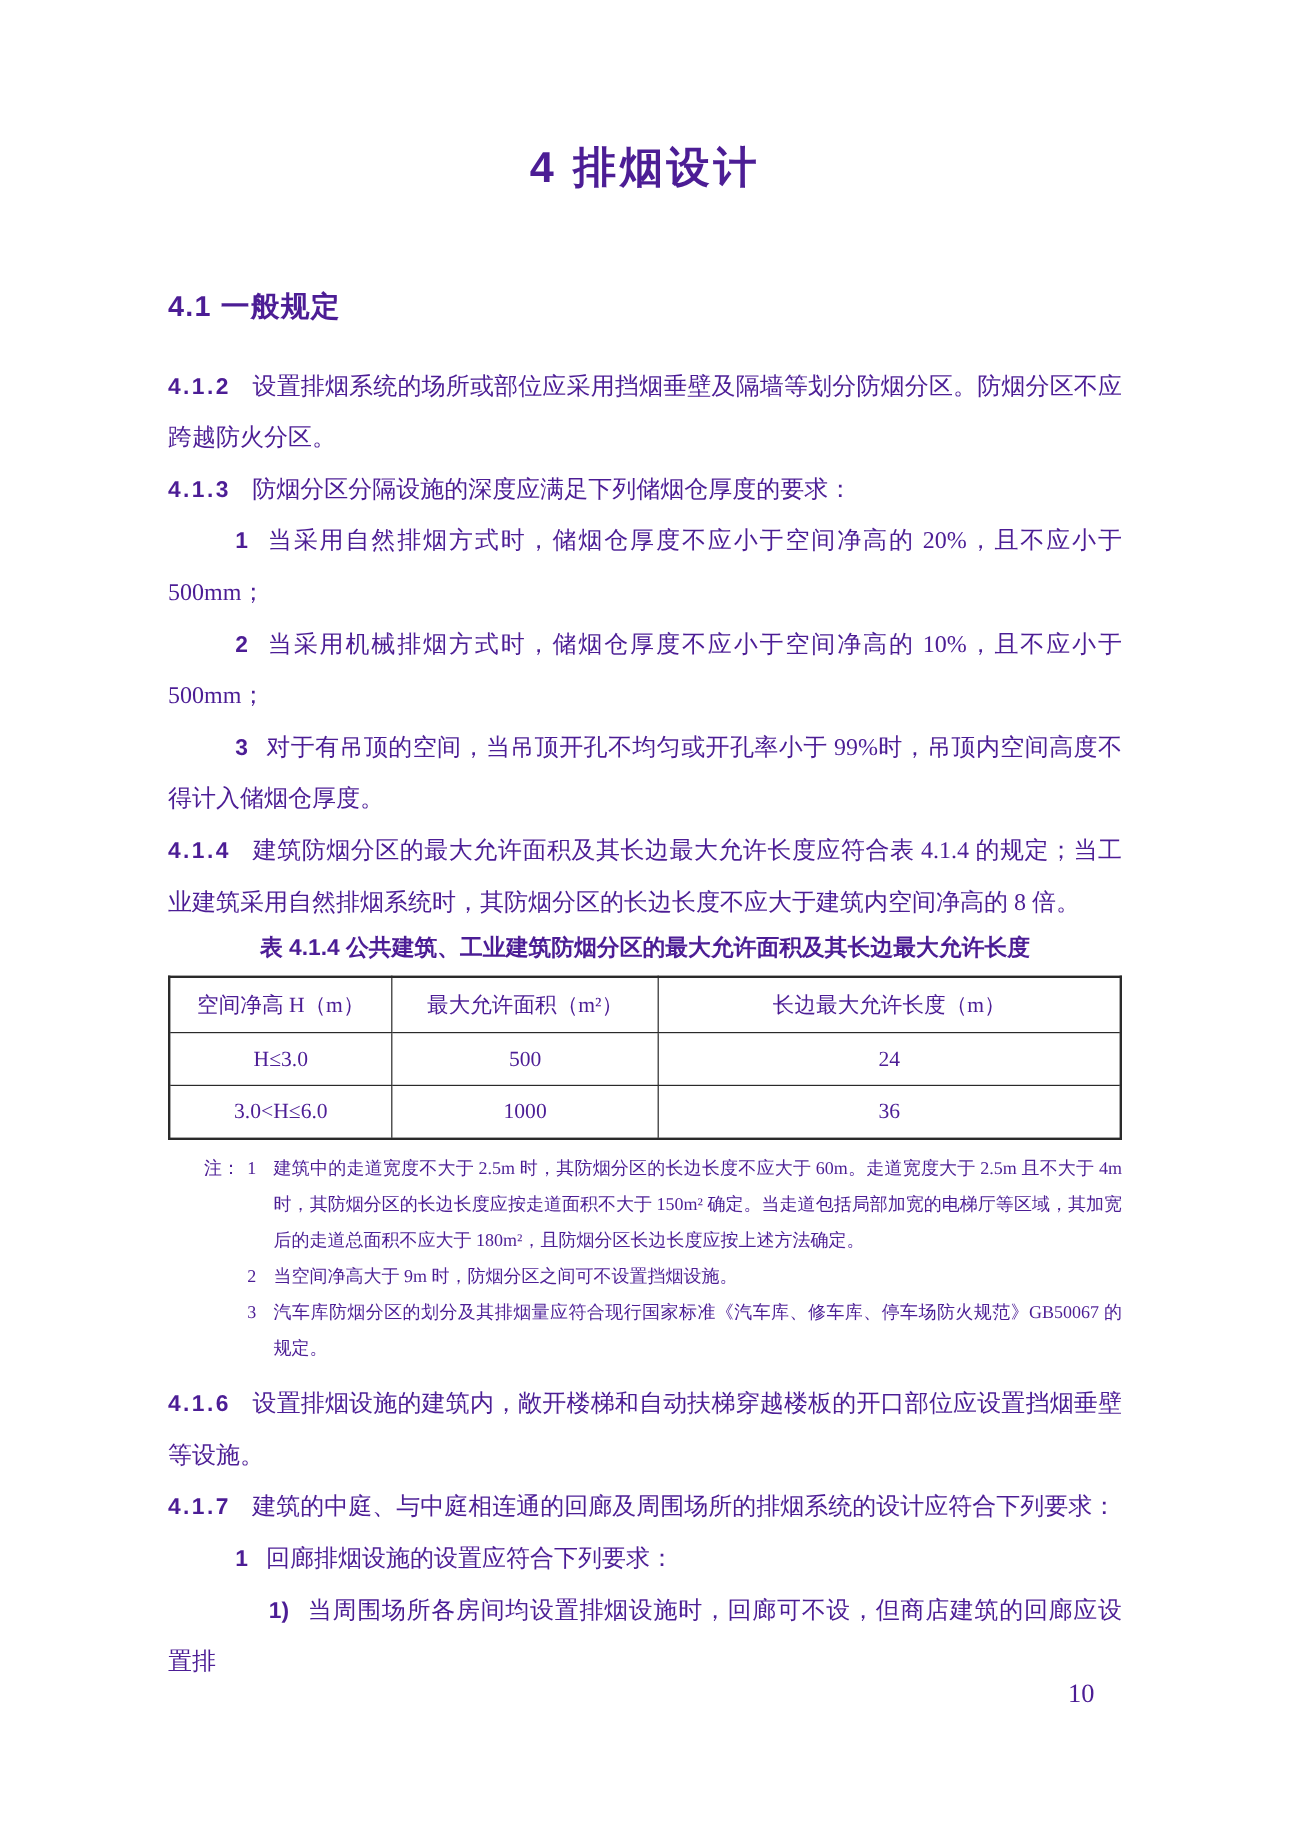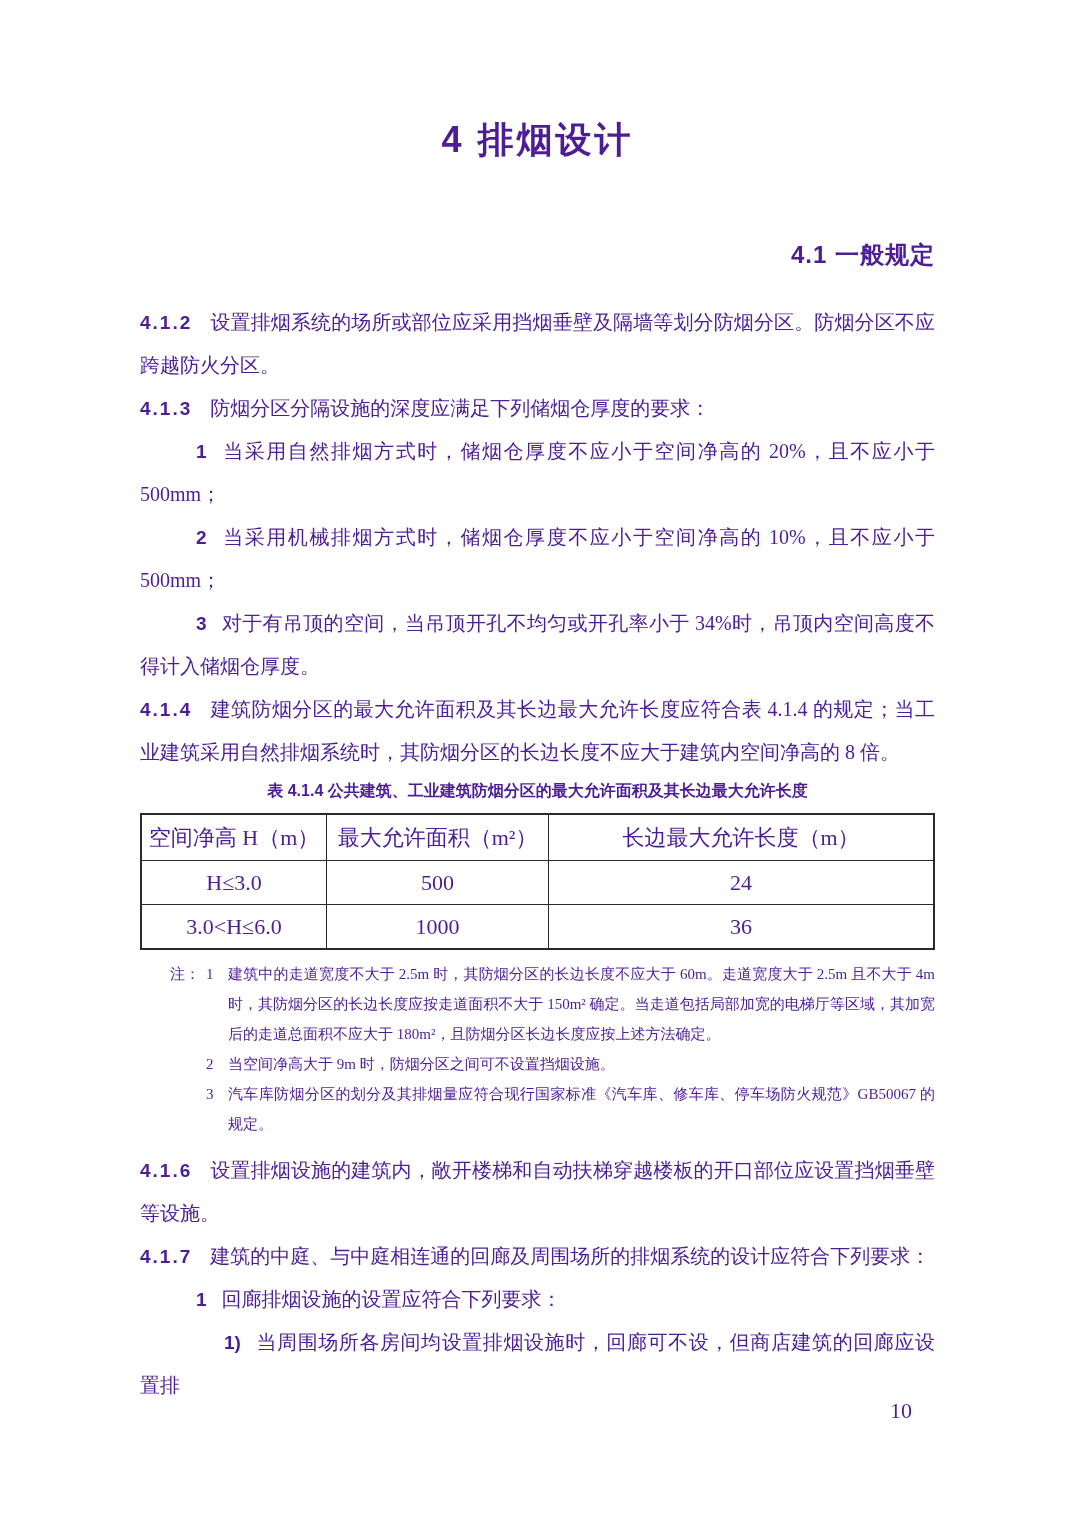--- a/index.html
+++ b/index.html
@@ -17,52 +17,52 @@
   .chapter-title {
     margin: 0 0 74px 0;
     text-align: center;
     font-size: 36px;
     font-weight: bold;
     letter-spacing: 3px;
     font-family: "Liberation Sans", "DejaVu Sans", sans-serif;
   }
   .section-title {
     margin: 0 0 30px 0;
-    text-align: right;
+    text-align: left;
     font-size: 24px;
     font-weight: bold;
     letter-spacing: 1px;
     font-family: "Liberation Sans", "DejaVu Sans", sans-serif;
   }
   .body-text { font-size: 20px; line-height: 43px; }
   .body-text p { margin: 0; text-align: justify; text-justify: inter-ideograph; }
   .cnum {
     font-family: "Liberation Sans", "DejaVu Sans", sans-serif;
     font-weight: bold;
     font-size: 19px;
     letter-spacing: 2px;
     margin-right: 18px;
   }
   .item { text-indent: 56px; }
   .subitem { text-indent: 84px; }
   .item .cnum, .subitem .cnum { letter-spacing: 0; margin-right: 15px; }
   .table-caption {
     margin: 4px 0 9px 0;
     text-align: center;
-    font-size: 16px;
+    font-size: 19px;
     font-weight: bold;
     line-height: 26px;
     font-family: "Liberation Sans", "DejaVu Sans", sans-serif;
   }
   table.spec-table {
     width: 100%;
     border-collapse: collapse;
     table-layout: fixed;
     border: 2px solid #2a2a2a;
-    font-size: 22px;
+    font-size: 18px;
   }
   table.spec-table th, table.spec-table td {
     border: 1px solid #2a2a2a;
     text-align: center;
     vertical-align: middle;
     font-weight: normal;
     padding: 0 6px;
   }
   table.spec-table thead tr { height: 46px; }
   table.spec-table tbody tr { height: 44px; }
@@ -93,21 +93,21 @@
 
 
     <p class="clause"><span class="cnum">4.1.2</span><span>设置排烟系统的场所或部位应采用挡烟垂壁及隔墙等划分防烟分区。防烟分区不应跨越防火分区。</span></p>
 
     <p class="clause"><span class="cnum">4.1.3</span><span>防烟分区分隔设施的深度应满足下列储烟仓厚度的要求：</span></p>
 
     <p class="item"><span class="cnum">1</span><span>当采用自然排烟方式时，储烟仓厚度不应小于空间净高的 20%，且不应小于 500mm；</span></p>
 
     <p class="item"><span class="cnum">2</span><span>当采用机械排烟方式时，储烟仓厚度不应小于空间净高的 10%，且不应小于 500mm；</span></p>
 
-    <p class="item"><span class="cnum">3</span><span>对于有吊顶的空间，当吊顶开孔不均匀或开孔率小于 34%时，吊顶内空间高度不得计入储烟仓厚度。</span></p>
+    <p class="item"><span class="cnum">3</span><span>对于有吊顶的空间，当吊顶开孔不均匀或开孔率小于 99%时，吊顶内空间高度不得计入储烟仓厚度。</span></p>
 
     <p class="clause"><span class="cnum">4.1.4</span><span>建筑防烟分区的最大允许面积及其长边最大允许长度应符合表 4.1.4 的规定；当工业建筑采用自然排烟系统时，其防烟分区的长边长度不应大于建筑内空间净高的 8 倍。</span></p>
 
     <div class="table-caption">表 4.1.4 公共建筑、工业建筑防烟分区的最大允许面积及其长边最大允许长度</div>
 
     <table class="spec-table">
       <colgroup>
           <col class="c1">
           <col class="c2">
           <col class="c3">

